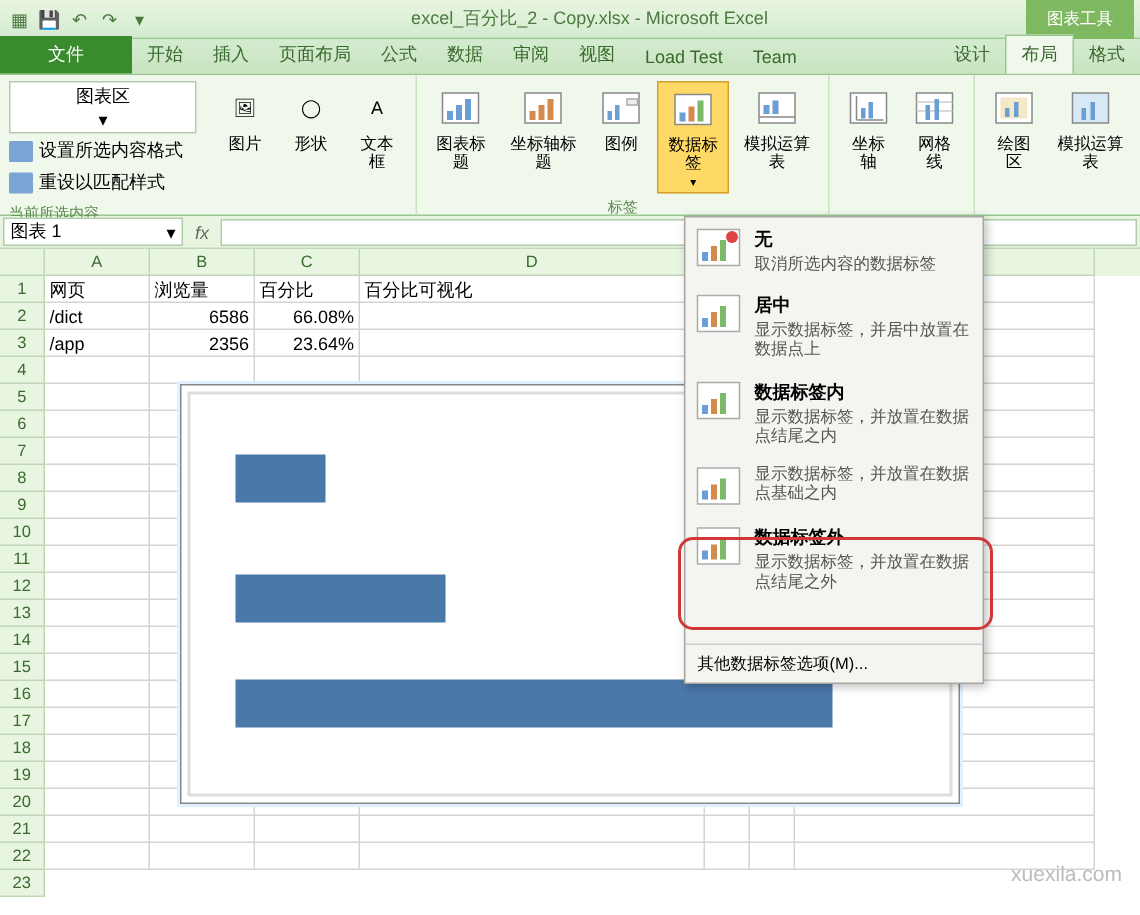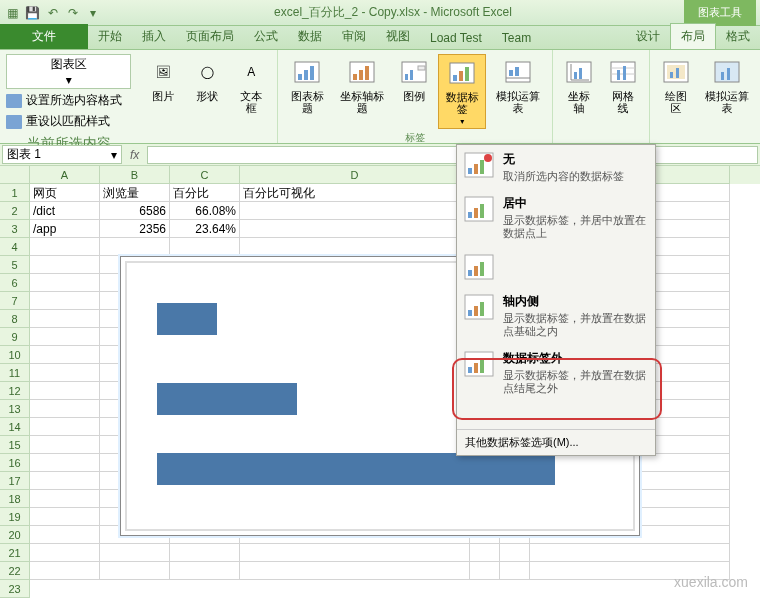--- a/index.html
+++ b/index.html
@@ -119,21 +119,21 @@
     </div>
     <div class="btn-row">
         <span class="icn"></span>
         <span>设置所选内容格式</span>
       </div>
     <div class="btn-row">
         <span class="icn"></span>
         <span>重设以匹配样式</span>
       </div>
     <div style="flex:1"></div>
-    <div class="grp-label" style="text-align:center;font-size:14px;color:#5a8a4e">当前所选内容</div>
+    <div class="grp-label" style="font-size:10px;color:#5a8a4e">当前所选内容</div>
   </div>
 
   <div class="ribbon-group">
     <div class="items">
       <div class="ribbon-item">
           <div class="icon">🖼</div>
           <div class="lbl">图片</div>
         </div>
       <div class="ribbon-item">
           <div class="icon">◯</div>
@@ -558,32 +558,35 @@
   </div>
   <div class="dd-item">
     <div class="dd-icon">
         <svg width="30" height="26" viewBox="0 0 30 26">
           <rect x="1" y="1" width="28" height="24" fill="#fff" stroke="#aaa"></rect>
           <rect x="4" y="16" width="4" height="6" fill="#6a9ed4"></rect>
           <rect x="10" y="12" width="4" height="10" fill="#d48a4a"></rect>
           <rect x="16" y="8" width="4" height="14" fill="#7aba6a"></rect>
         </svg>
       </div>
+    <div class="dd-text">
+        <div class="dd-title">数据标签内</div>
+        <div class="dd-desc">显示数据标签，并放置在数据点结尾之内</div>
+      </div>
   </div>
   <div class="dd-item">
     <div class="dd-icon">
         <svg width="30" height="26" viewBox="0 0 30 26">
           <rect x="1" y="1" width="28" height="24" fill="#fff" stroke="#aaa"></rect>
           <rect x="4" y="16" width="4" height="6" fill="#6a9ed4"></rect>
           <rect x="10" y="12" width="4" height="10" fill="#d48a4a"></rect>
           <rect x="16" y="8" width="4" height="14" fill="#7aba6a"></rect>
         </svg>
       </div>
     <div class="dd-text">
-        <div class="dd-title">轴内侧</div>
         <div class="dd-desc">显示数据标签，并放置在数据点基础之内</div>
       </div>
   </div>
   <div class="dd-item highlighted">
     <div class="dd-icon">
         <svg width="30" height="26" viewBox="0 0 30 26">
           <rect x="1" y="1" width="28" height="24" fill="#fff" stroke="#aaa"></rect>
           <rect x="4" y="16" width="4" height="6" fill="#6a9ed4"></rect>
           <rect x="10" y="12" width="4" height="10" fill="#d48a4a"></rect>
           <rect x="16" y="8" width="4" height="14" fill="#7aba6a"></rect>

